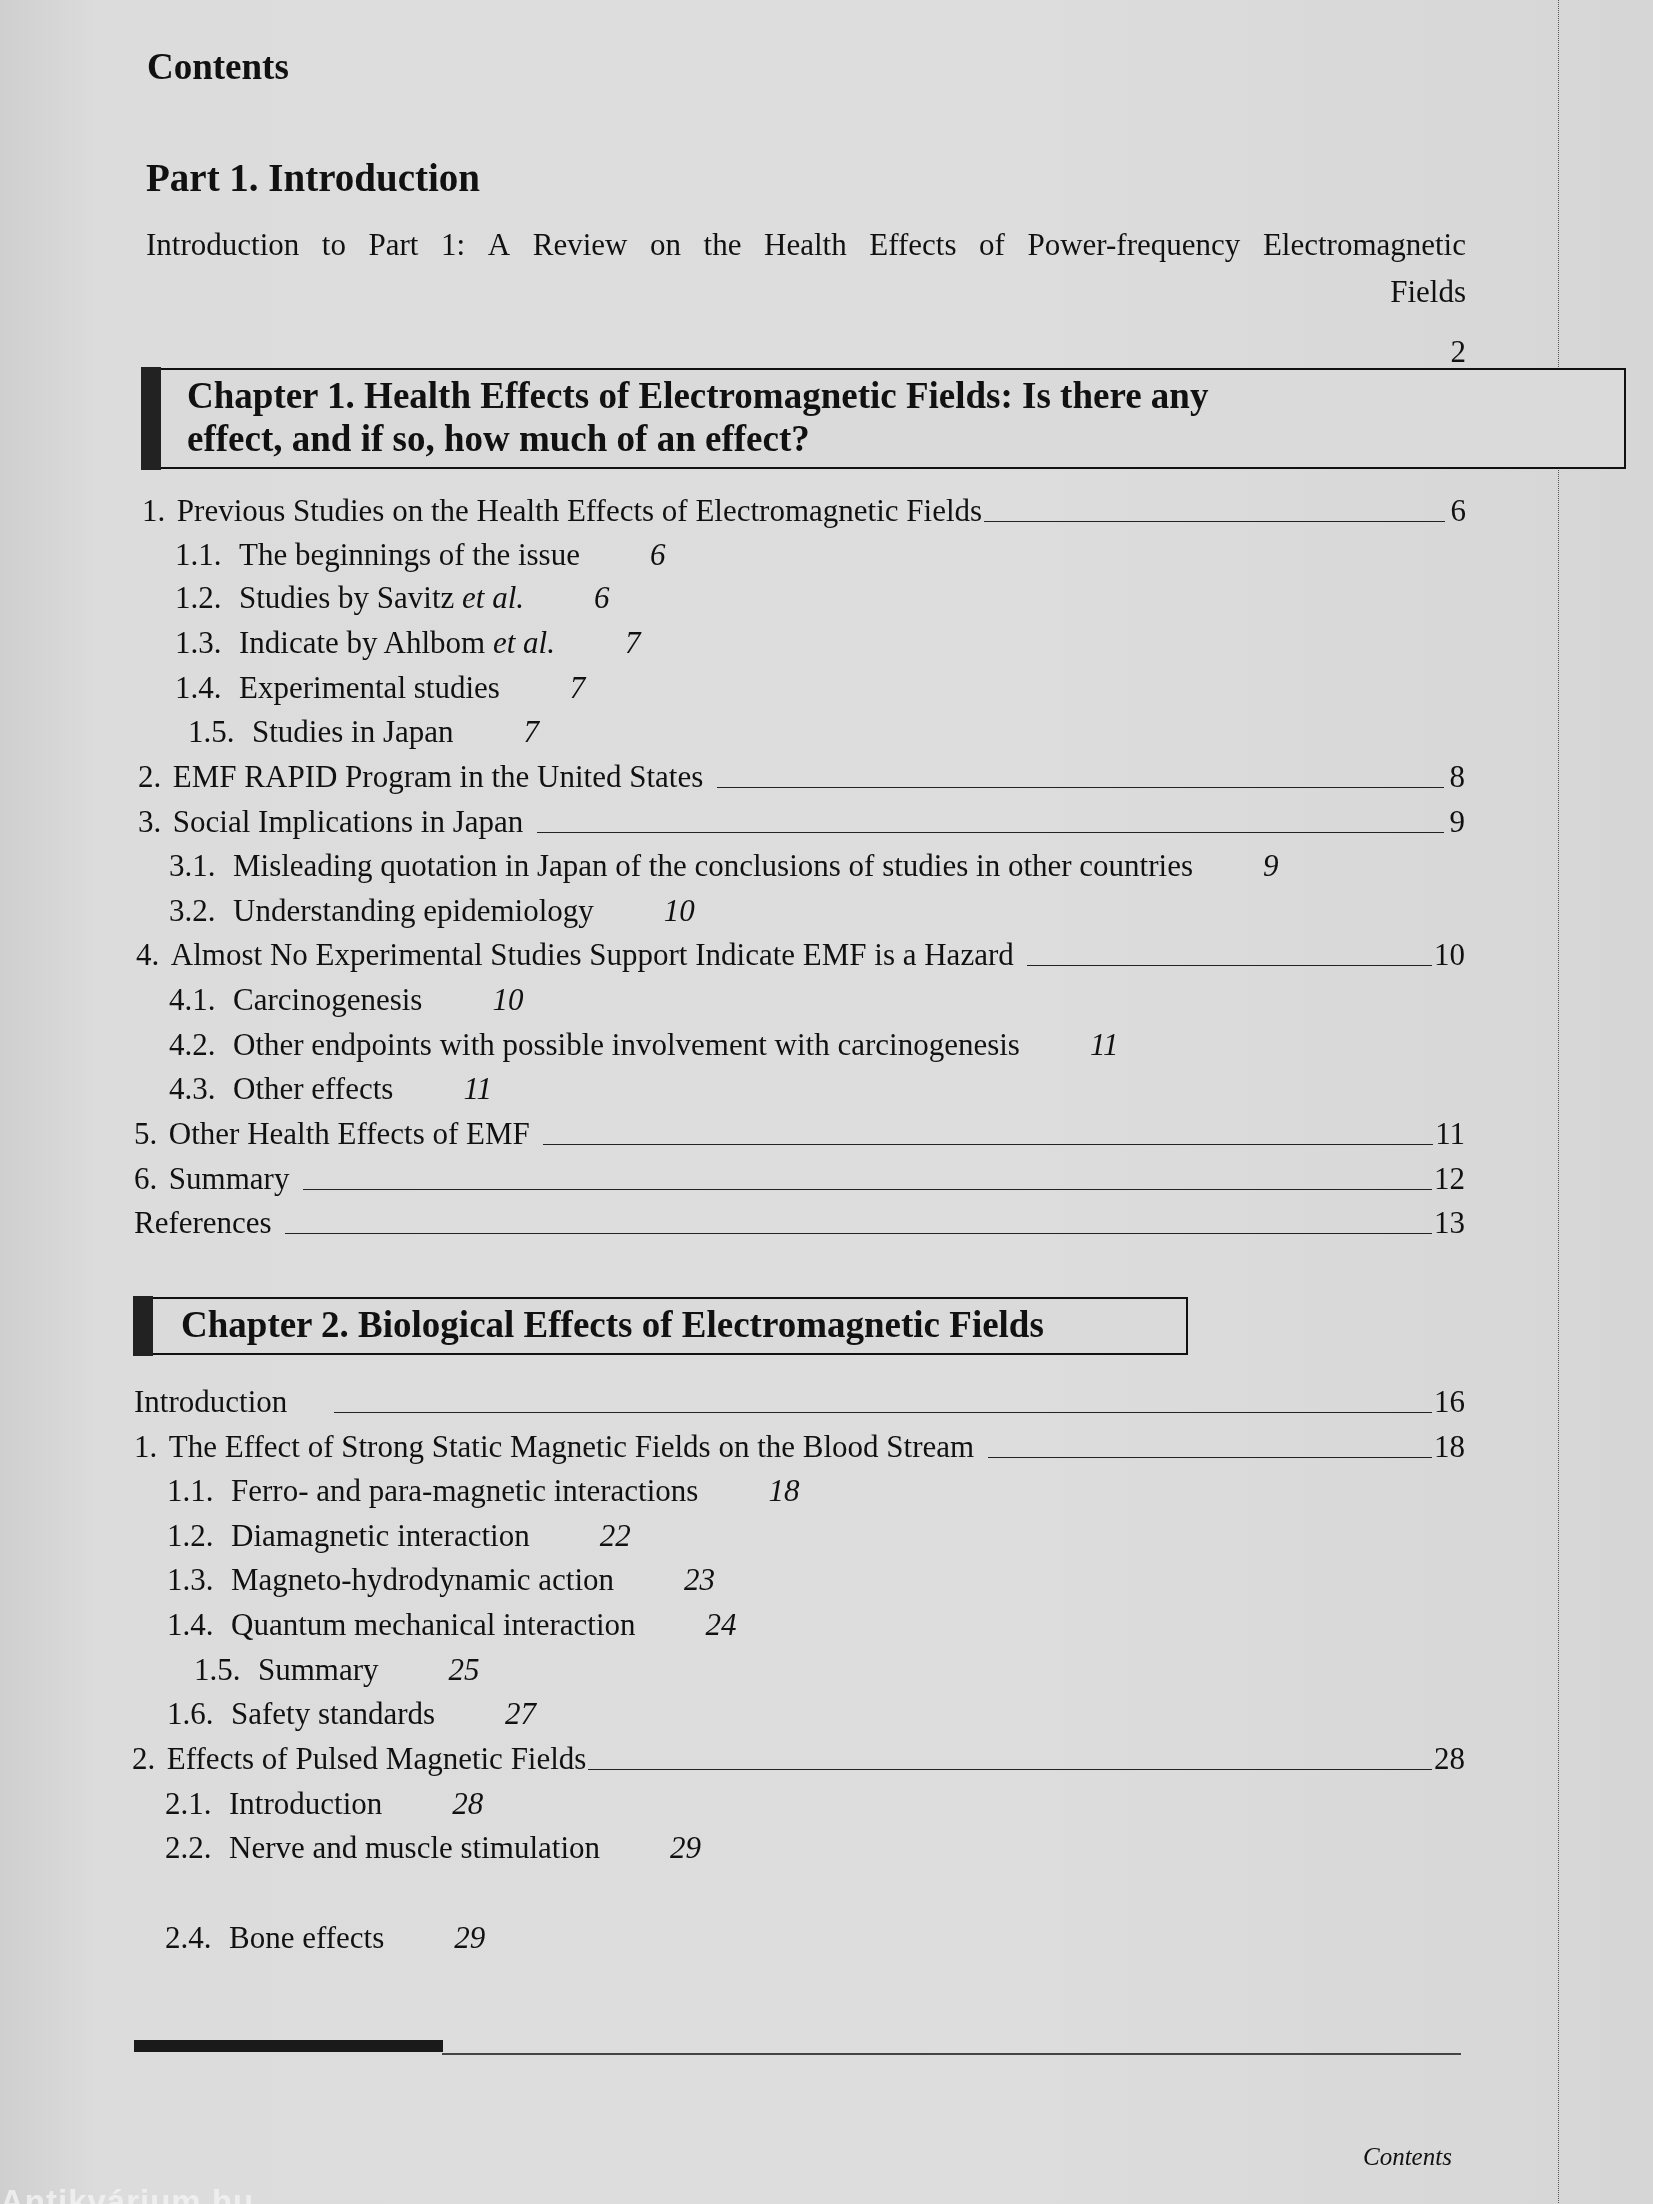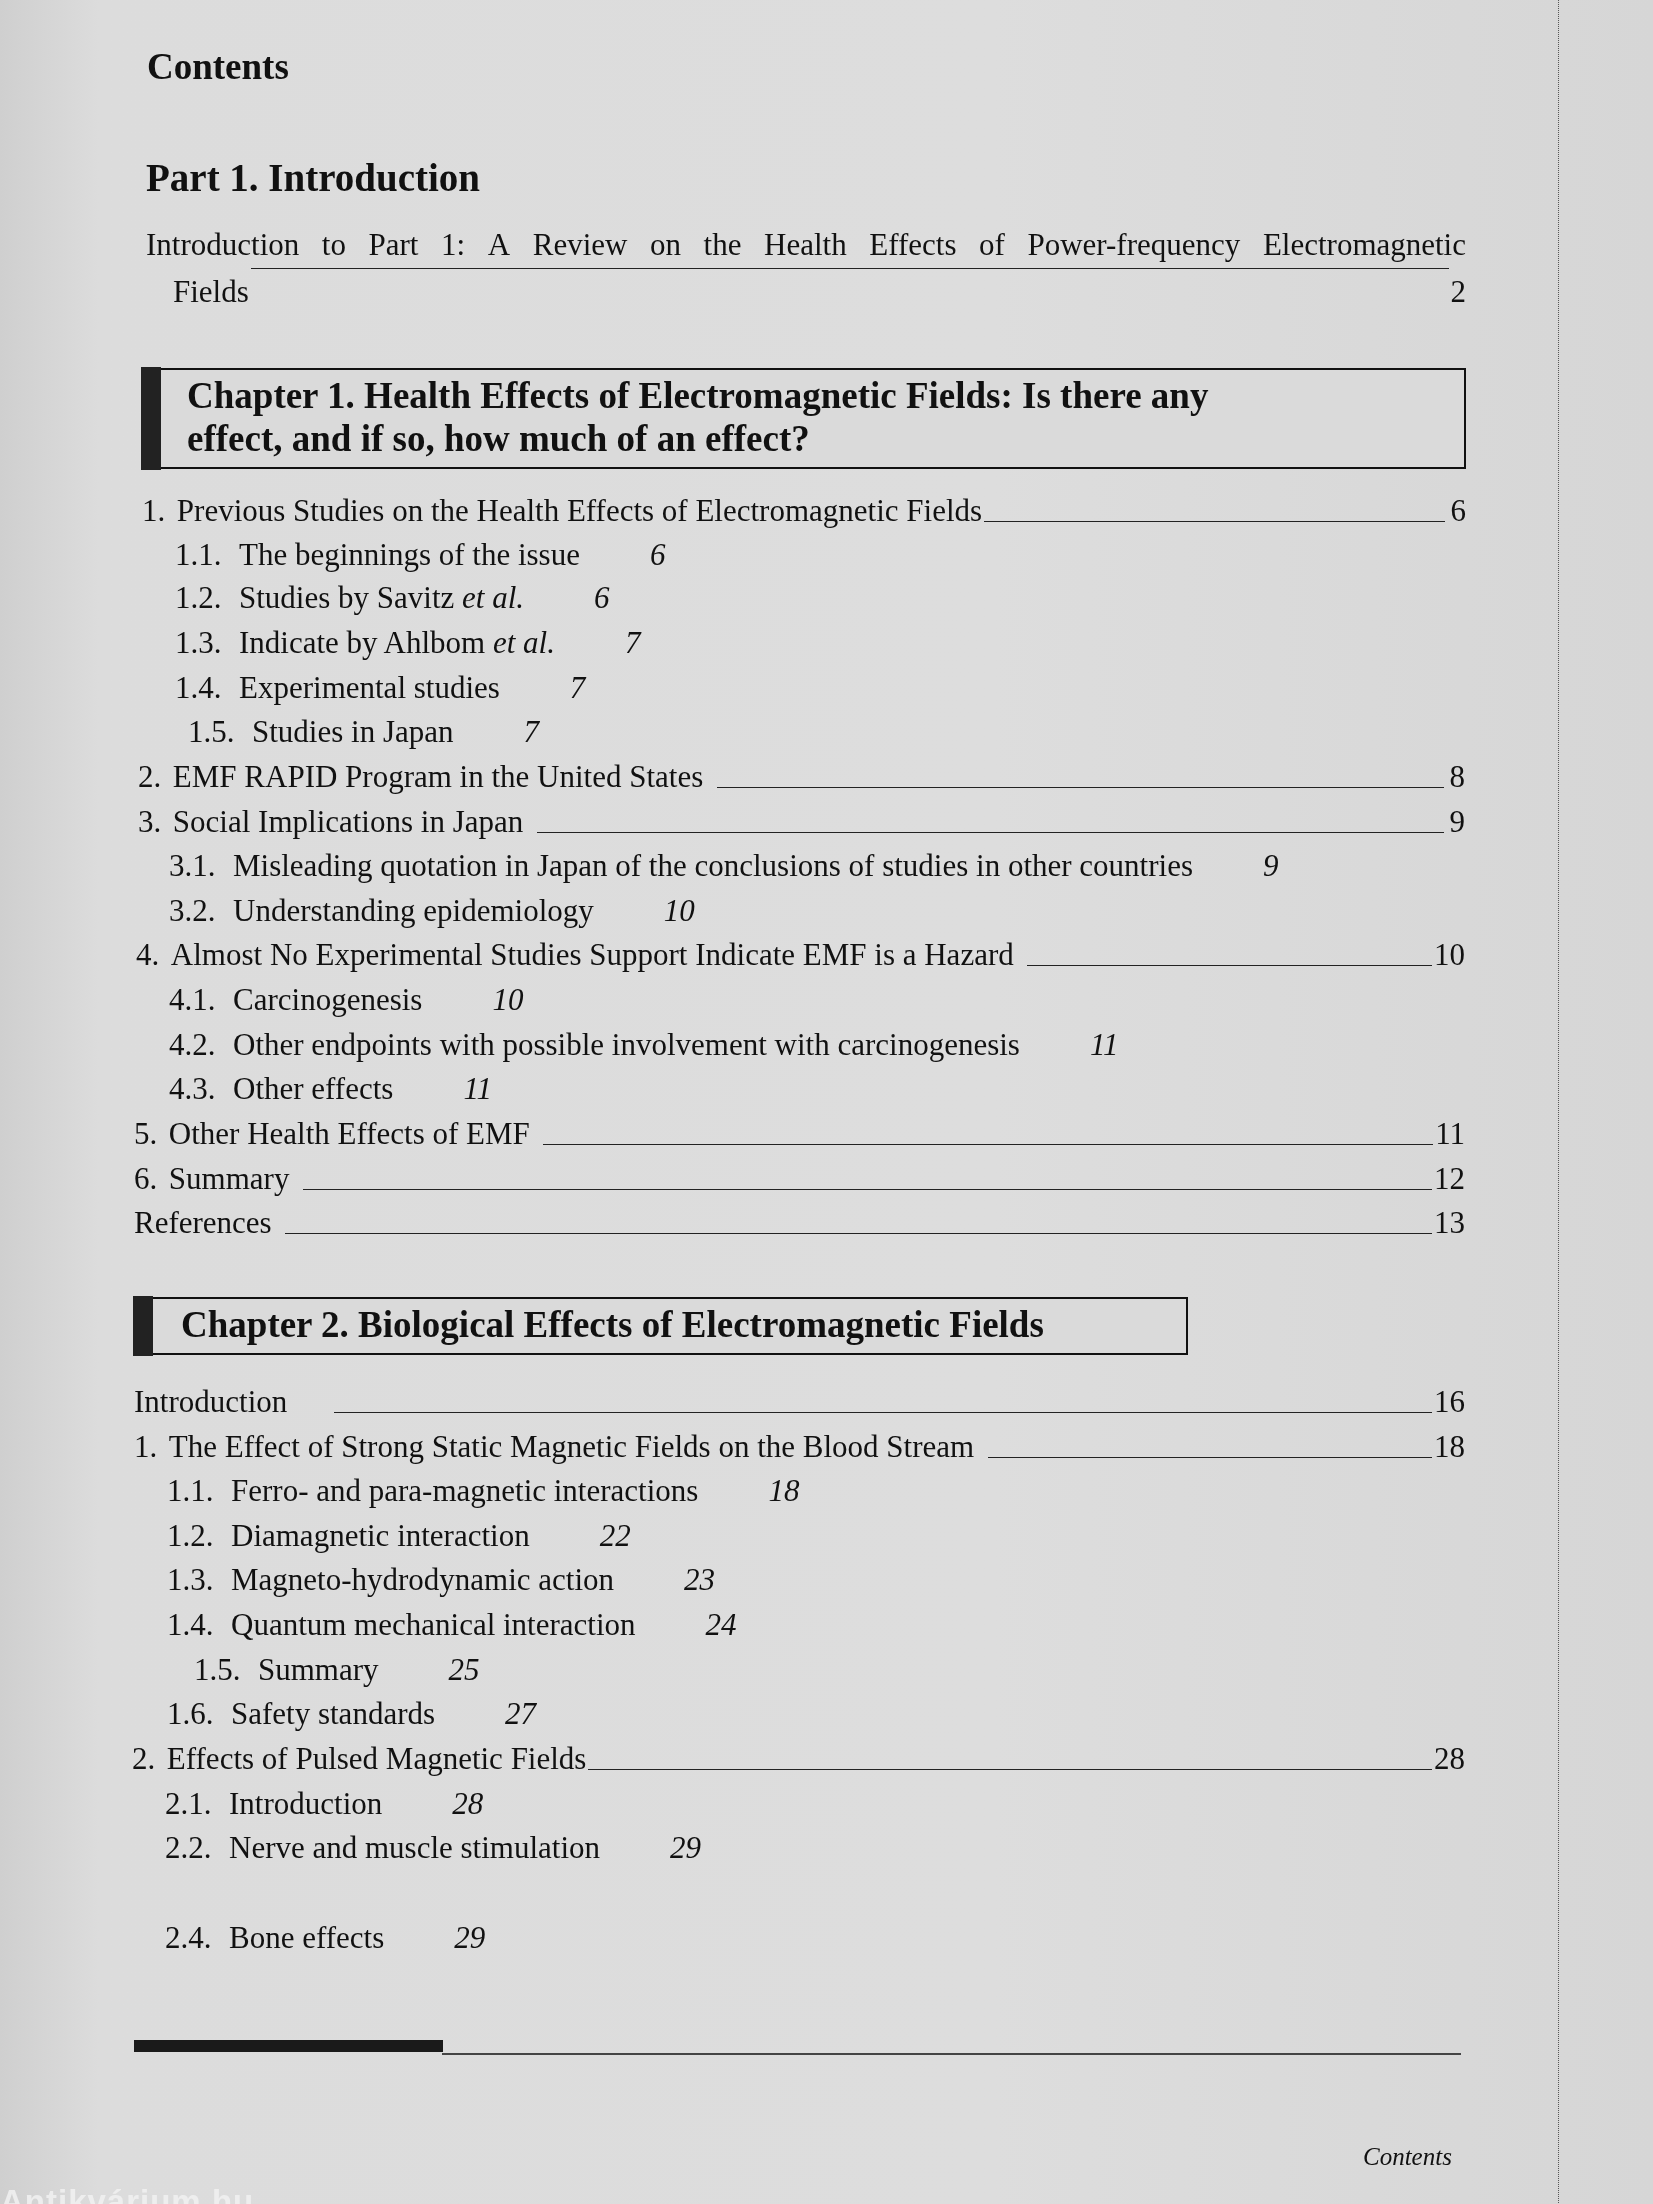--- a/index.html
+++ b/index.html
@@ -81,28 +81,28 @@
       <span>A</span>
       <span>Review</span>
       <span>on</span>
       <span>the</span>
       <span>Health</span>
       <span>Effects</span>
       <span>of</span>
       <span>Power-frequency</span>
       <span>Electromagnetic</span>
     </div>
-    <div style="display:flex;align-items:flex-start;padding-left:27px;">
+    <div style="display:flex;align-items:flex-end;padding-left:27px;flex-direction:column;">
       <span>Fields</span>
       <span class="leader" style="flex:1;border-bottom:1.9px solid #222;margin:0 1.9px 11.6px 1.9px;height:0;"></span>
       <span>2</span>
     </div>
   </div>
 
-  <div class="chapter-box" style="left:142px;top:368px;width:1324px;height:101px;">
+  <div class="chapter-box" style="left:142px;top:368px;width:1484px;height:101px;">
     <div class="bar"></div>
     <div class="text" style="top:3.9px;">
       <div>Chapter 1.  Health Effects of Electromagnetic Fields: Is there any</div>
       <div>effect, and if so, how much of an effect?</div>
     </div>
   </div>
 
   <div class="toc-row" style="left:142px;top:489px;width:1324px;">
     <span class="num">1.</span>
     <span>Previous Studies on the Health Effects of Electromagnetic Fields</span>

